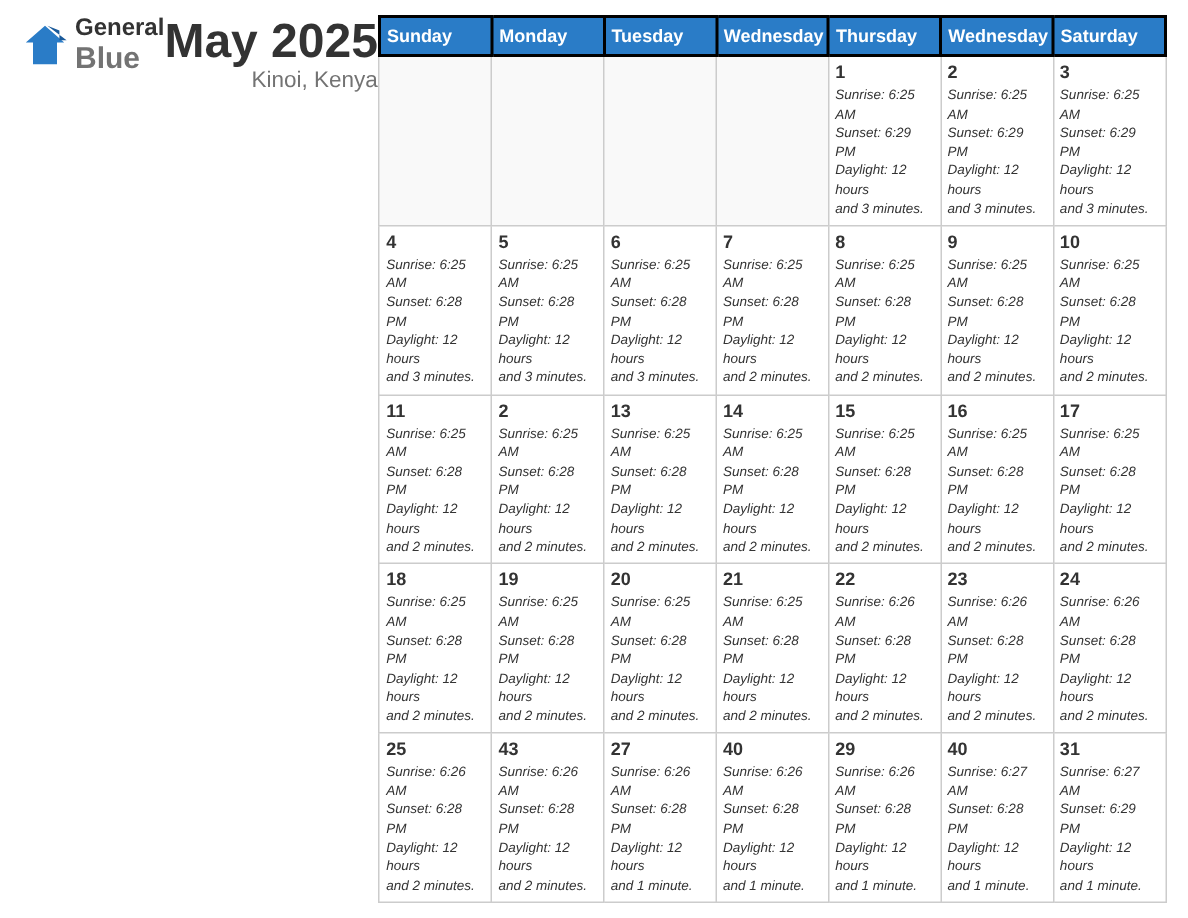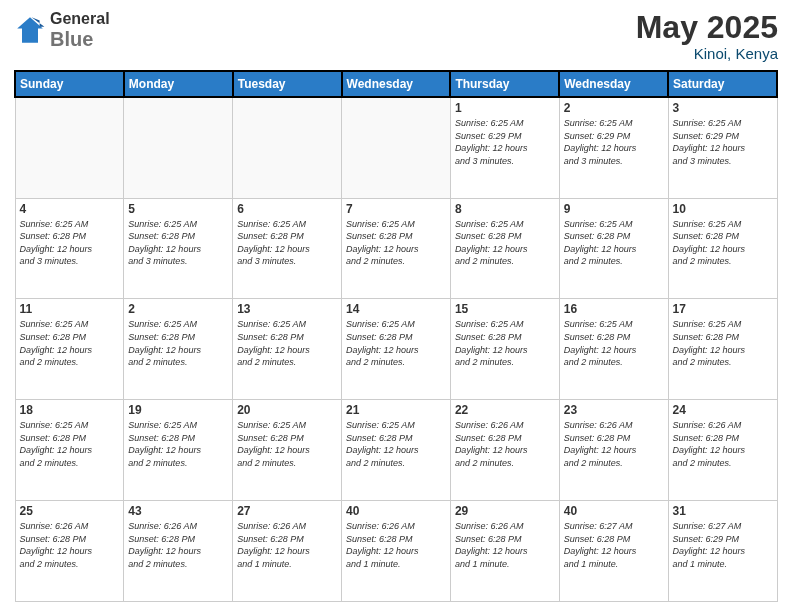--- a/index.html
+++ b/index.html
@@ -7,21 +7,20 @@
       width: 792px;
       height: 612px;
       font-family: Arial, sans-serif;
       background: #fff;
       overflow: hidden;
     }
     .page {
       width: 792px;
       height: 612px;
       display: flex;
-      flex-direction: column;
       padding: 10px 14px 10px 14px;
     }
     .header {
       display: flex;
       justify-content: space-between;
       align-items: flex-start;
       margin-bottom: 8px;
     }
     .logo {
       display: flex;
@@ -48,25 +47,24 @@
       height: 32px;
     }
     .title-block {
       text-align: right;
     }
     .main-title {
       font-size: 32px;
       font-weight: bold;
       color: #333;
       line-height: 1.1;
-      margin-left: 36px;
     }
     .subtitle {
       font-size: 15px;
-      color: #0c4a6e;
+      color: #737373;
     }
     .calendar {
       flex: 1;
       border: 1px solid #ccc;
       border-collapse: collapse;
       width: 100%;
       table-layout: fixed;
     }
     .calendar th {
       background-color: #2a7cc7;

